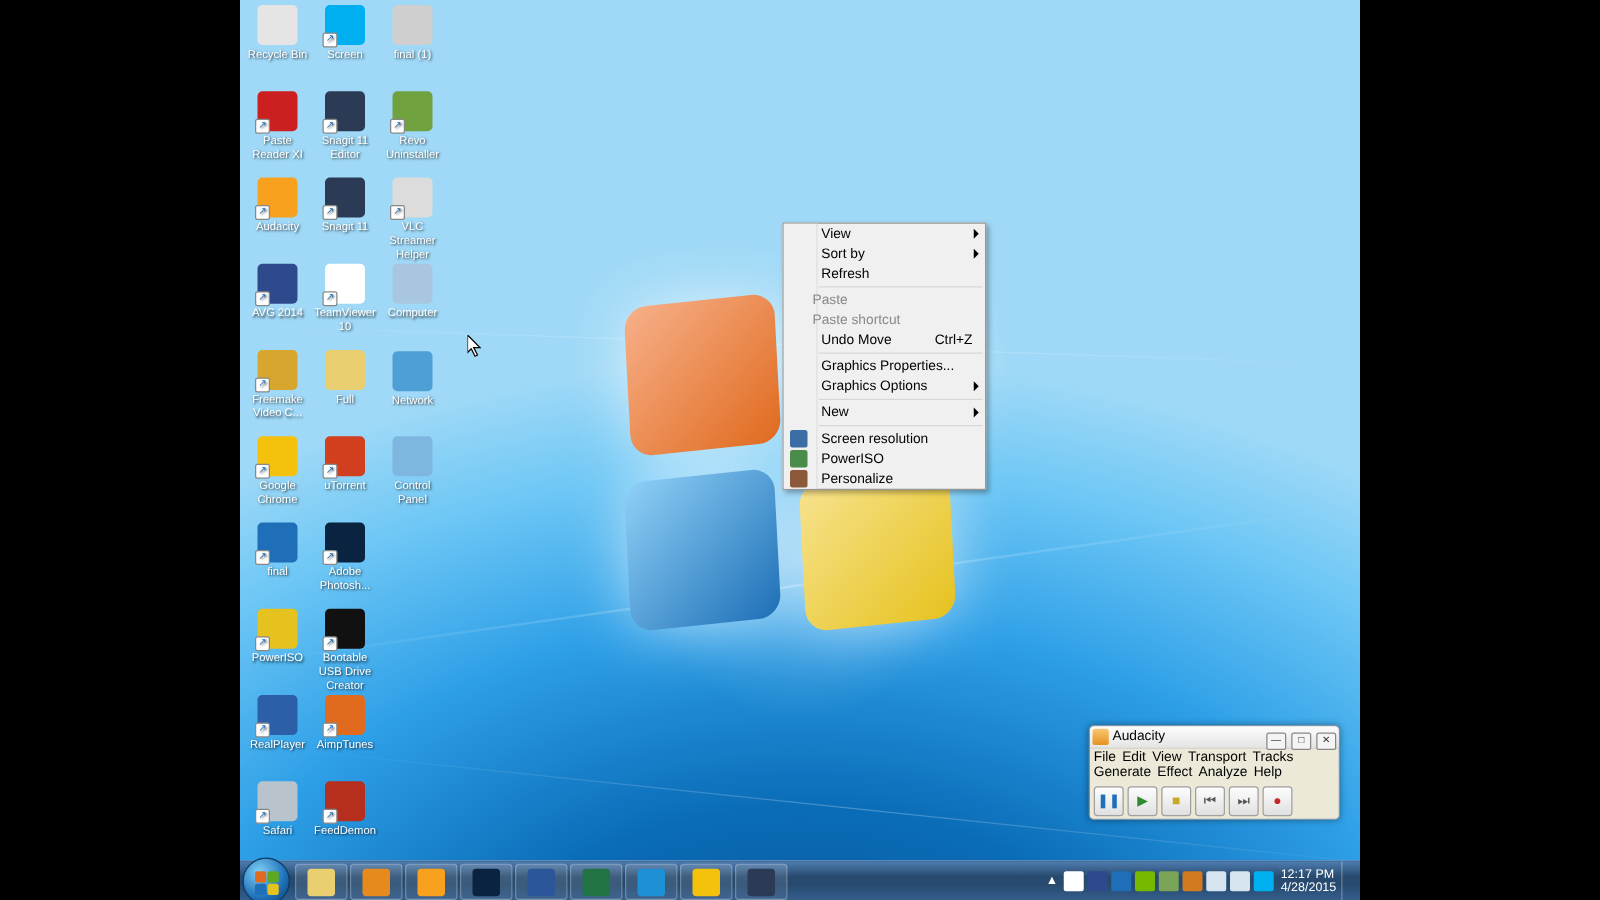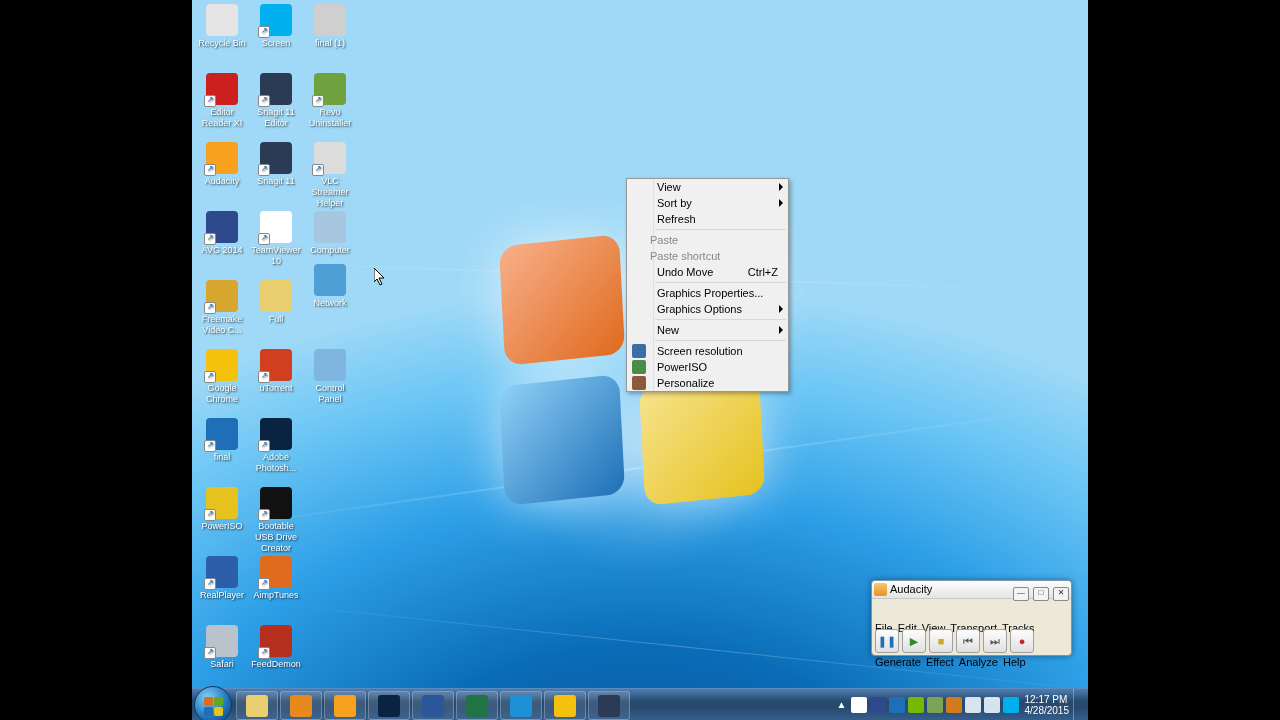--- a/index.html
+++ b/index.html
@@ -42,21 +42,21 @@
   .cm-sep { height:1px; margin:2px 2px 2px 28px; background:#d7d7d7; }
   .cm-icon { position:absolute; left:5px; top:1px; width:14px; height:14px; border-radius:2px; }
 
   
   #audacity { position:absolute; right:16px; bottom:33px; width:199px; height:74px; background:#ece9d8; border:1px solid #7a96ab; border-radius:4px; box-shadow:0 0 6px rgba(0,0,0,0.4); font-size:11px; }
   #audacity .titlebar { height:17px; background:linear-gradient(#fdfdfd,#e4e4e4); border-bottom:1px solid #c8c8c8; border-radius:4px 4px 0 0; position:relative; line-height:17px; padding-left:18px; color:#000; }
   #audacity .titlebar .aico { position:absolute; left:2px; top:2px; width:13px; height:13px; background:linear-gradient(#f7c873,#e6921e); border-radius:2px; }
   #audacity .winbtns { position:absolute; right:2px; top:2px; }
   #audacity .winbtns span { display:inline-block; width:14px; height:12px; border:1px solid #888; background:#f4f4f4; margin-left:1px; font-size:8px; line-height:10px; text-align:center; color:#333; border-radius:2px; cursor:pointer; }
   #audacity .menubar { height:26px; padding:1px 3px; line-height:12px; color:#000; }
-  #audacity .menubar span { margin-right:5px; cursor:pointer; display:inline-block;margin-top:22px; }
+  #audacity .menubar span { margin-right:5px; cursor:pointer; display:inline-block; }
   #audacity .transport { height:28px; display:flex; align-items:center; padding:0 3px; }
   .tb { width:22px; height:22px; border:1px solid #a0a0a0; border-radius:3px; background:linear-gradient(#fdfdfd,#e0e0e0); margin-right:3px; display:flex; align-items:center; justify-content:center; cursor:pointer; }
   .glyph { font-size:11px; line-height:11px; }
 
   
   #taskbar { position:absolute; left:0; bottom:0; width:896px; height:31px; background:linear-gradient(#4f7db1,#274a6e 40%,#274a6e 60%,#355e8c); border-top:1px solid #5c8bbd; }
   #startbtn { position:absolute; left:2px; top:-3px; width:36px; height:36px; border-radius:50%; background:radial-gradient(circle at 35% 30%, #7fd1f7,#1e6fb7 60%,#0a3a66); border:1px solid #0a3a66; cursor:pointer; overflow:hidden; }
   #startbtn .fmini { position:absolute; width:9px; height:9px; border-radius:2px; }
   #startbtn .fr { background:#e06a1e; left:9px;  top:10px; }
   #startbtn .fg { background:#5fa91e; left:19px; top:10px; }
@@ -99,21 +99,21 @@
           <div class="ilabel">Screen</div>
         </div>
         <div class="di" style="left: 111px; top: 4px;">
           <div class="ibox" style="background: rgb(207, 207, 207);"></div>
           <div class="ilabel">final (1)</div>
         </div>
         <div class="di" style="left: 3px; top: 73px;">
           <div class="ibox" style="background: rgb(204, 31, 31);">
             <div class="shortcut">↗</div>
           </div>
-          <div class="ilabel">Editor Reader XI</div>
+          <div class="ilabel">Paste Reader XI</div>
         </div>
         <div class="di" style="left: 57px; top: 73px;">
           <div class="ibox" style="background: rgb(43, 58, 85);">
             <div class="shortcut">↗</div>
           </div>
           <div class="ilabel">Snagit 11 Editor</div>
         </div>
         <div class="di" style="left: 111px; top: 73px;">
           <div class="ibox" style="background: rgb(111, 162, 62);">
             <div class="shortcut">↗</div>
@@ -157,21 +157,21 @@
         <div class="di" style="left: 3px; top: 280px;">
           <div class="ibox" style="background: rgb(214, 166, 46);">
             <div class="shortcut">↗</div>
           </div>
           <div class="ilabel">Freemake Video C...</div>
         </div>
         <div class="di" style="left: 57px; top: 280px;">
           <div class="ibox" style="background: rgb(233, 207, 111);"></div>
           <div class="ilabel">Full</div>
         </div>
-        <div class="di" style="left: 111px; top: 264px;">
+        <div class="di" style="left: 111px; top: 281px;">
           <div class="ibox" style="background: rgb(77, 159, 214);"></div>
           <div class="ilabel">Network</div>
         </div>
         <div class="di" style="left: 3px; top: 349px;">
           <div class="ibox" style="background: rgb(244, 194, 13);">
             <div class="shortcut">↗</div>
           </div>
           <div class="ilabel">Google Chrome</div>
         </div>
         <div class="di" style="left: 57px; top: 349px;">

